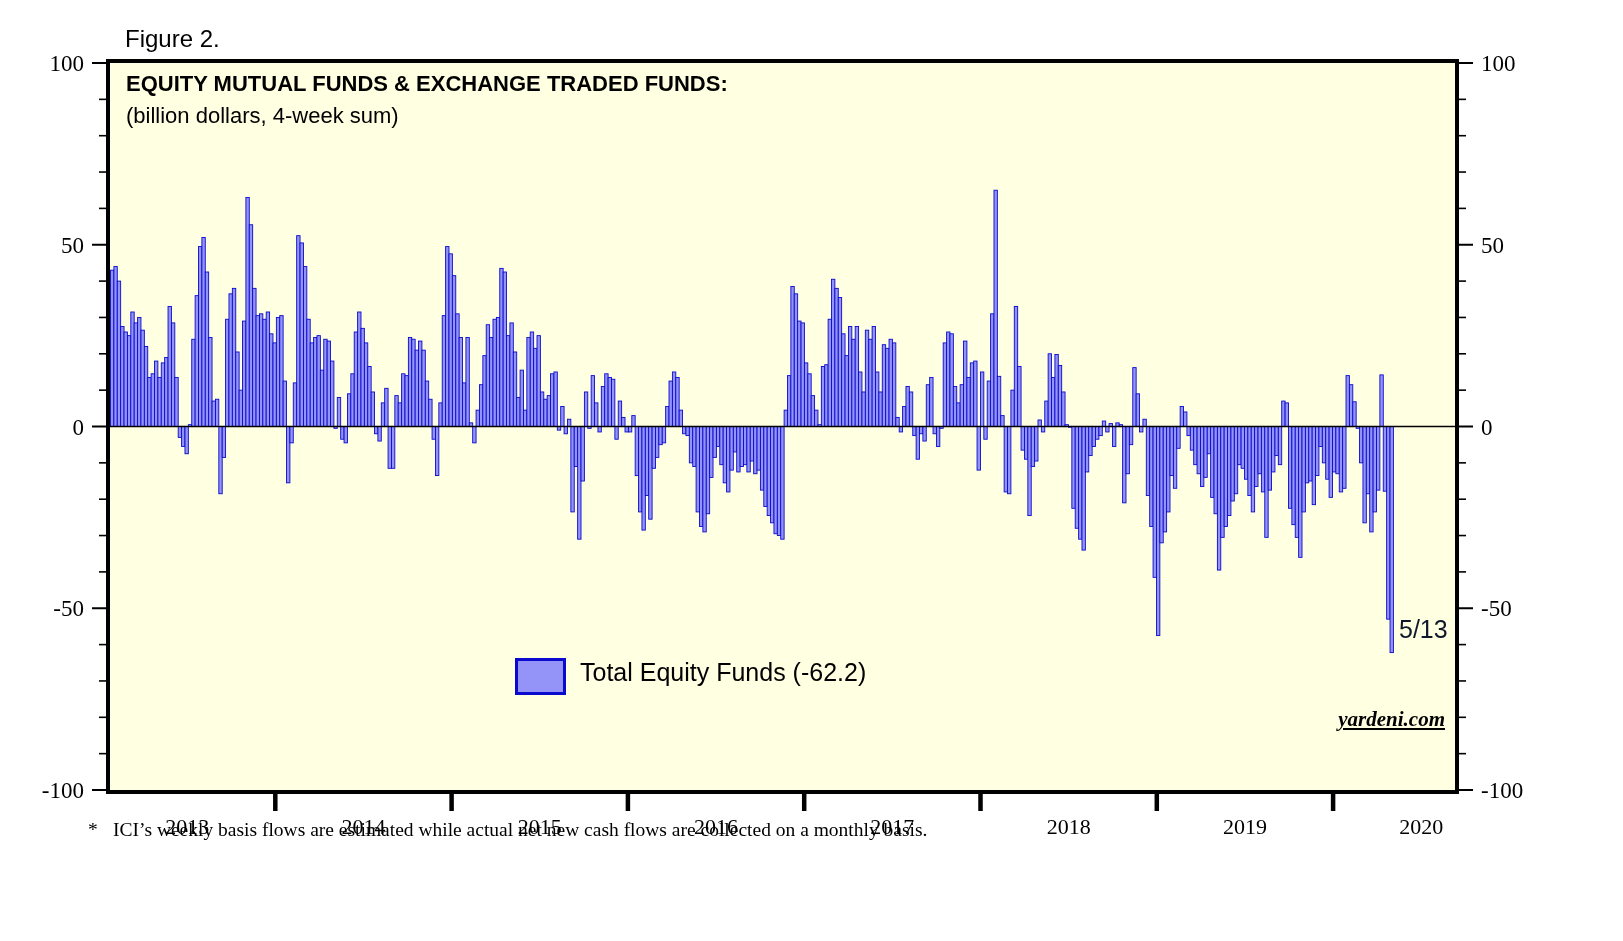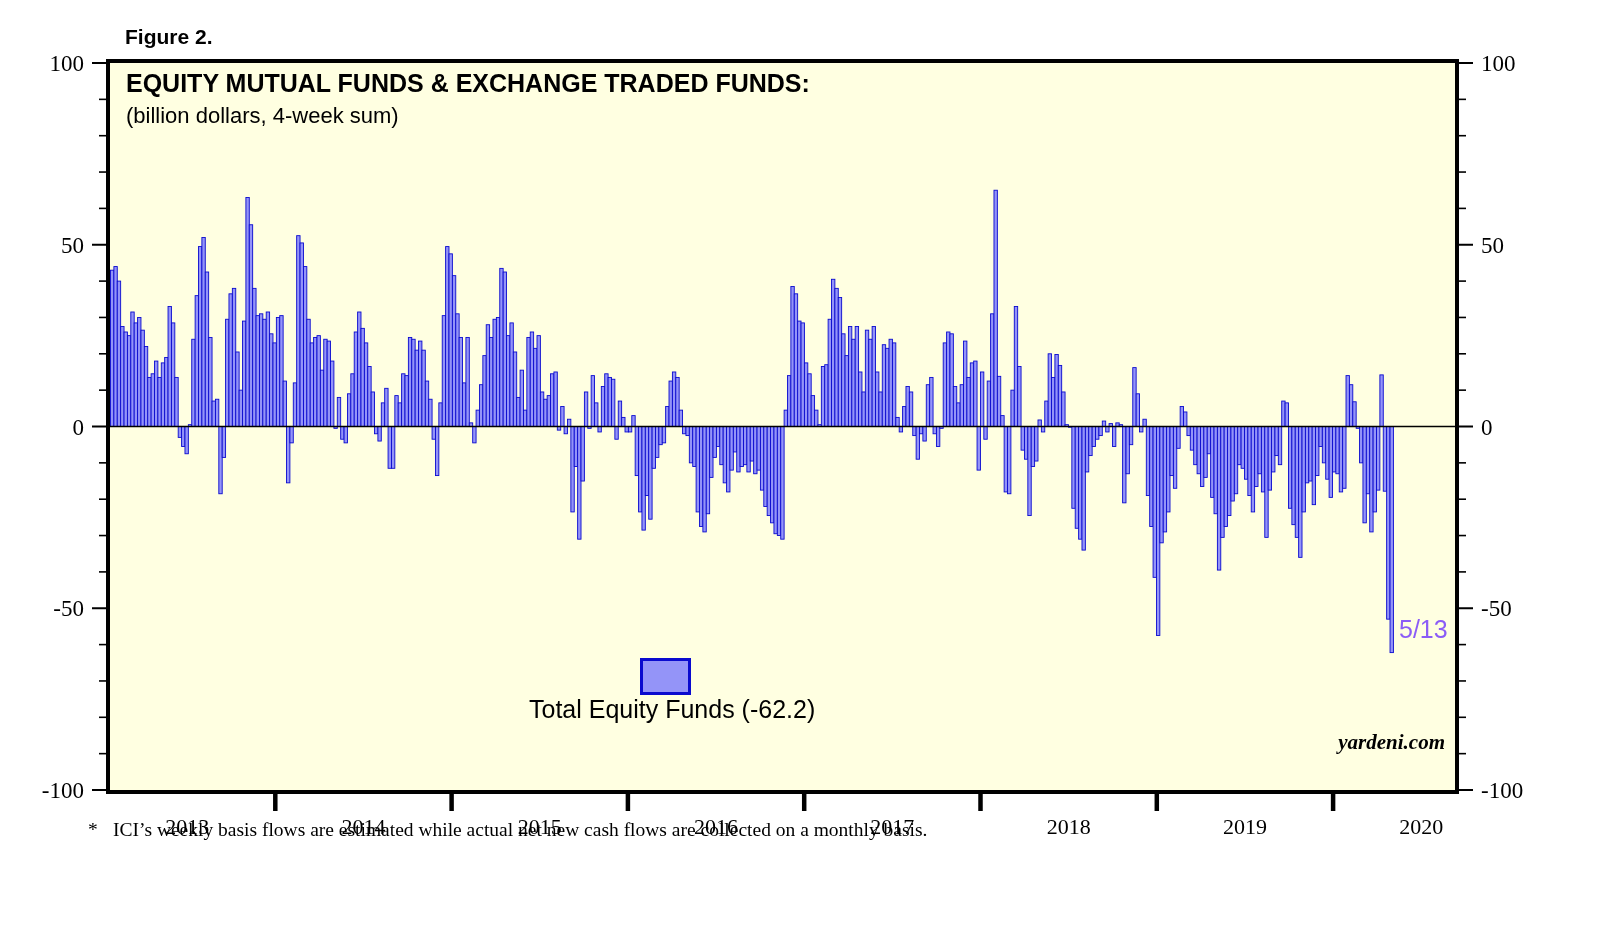--- a/index.html
+++ b/index.html
@@ -1,37 +1,37 @@
 <!DOCTYPE html>
 <html><head>
 <meta charset="utf-8">
 <style>
   * { margin:0; padding:0; box-sizing:content-box; }
   html,body { width:1623px; height:941px; }
   body { position:relative; background:#ffffff; font-family:"Liberation Sans", sans-serif; color:#000; overflow:hidden; }
 
-  .figure-label { position:absolute; left:125px; top:25px; font-size:21px; font-weight:bold; z-index:4; }
+  .figure-label { position:absolute; left:125px; top:25px; font-size:24px; font-weight:normal; z-index:4; }
 
   .plot-frame { position:absolute; left:106px; top:59px; width:1345px; height:727px;
                 border:4px solid #000; background:#FFFFE1; z-index:1; }
 
   #chart-svg { position:absolute; left:0; top:0; z-index:2; }
 
   .titles { position:absolute; left:126px; top:69px; z-index:3; }
-  .title-line { font-size:25px; font-weight:bold; line-height:29px; white-space:pre; letter-spacing:0px; }
+  .title-line { font-size:22px; font-weight:bold; line-height:29px; white-space:pre; letter-spacing:0px; }
   .subtitle { font-size:22px; font-weight:normal; margin-top:5px; }
 
-  .legend { position:absolute; left:515px; top:658px; display:flex; align-items:center; z-index:3;flex-direction:column; }
+  .legend { position:absolute; left:515px; top:658px; display:flex; z-index:3; }
   .legend-swatch { width:45px; height:31px; background:#9494F8; border:3px solid #0A0ACF; }
   .legend-label { margin-left:14px; font-size:25px; }
 
-  .last-point-label { position:absolute; left:1399px; top:615px; font-size:25px; color:#8b5cf6; z-index:3; }
-
-  .watermark { position:absolute; left:1150px; top:730px; width:295px; text-align:right;
-               font-family:"Liberation Serif", serif; font-style:italic; font-weight:bold; font-size:21px; z-index:3; }
+  .last-point-label { position:absolute; left:1399px; top:615px; font-size:25px; color:#0f172a; z-index:3; }
+
+  .watermark { position:absolute; left:1150px; top:707px; width:295px; text-align:right;
+               font-family:"Liberation Serif", serif; font-style:italic; font-weight:bold; font-size:21px; z-index:3;text-decoration:underline; }
 
   .footnote { position:absolute; left:88px; top:817px; font-family:"Liberation Serif", serif;
               font-size:19.5px; line-height:25px; z-index:3; }
   .footnote-row { display:flex; }
   .footnote-star { width:25px; }
   .footnote-src { margin-left:25px; }
 </style>
 </head>
 <body>
 

